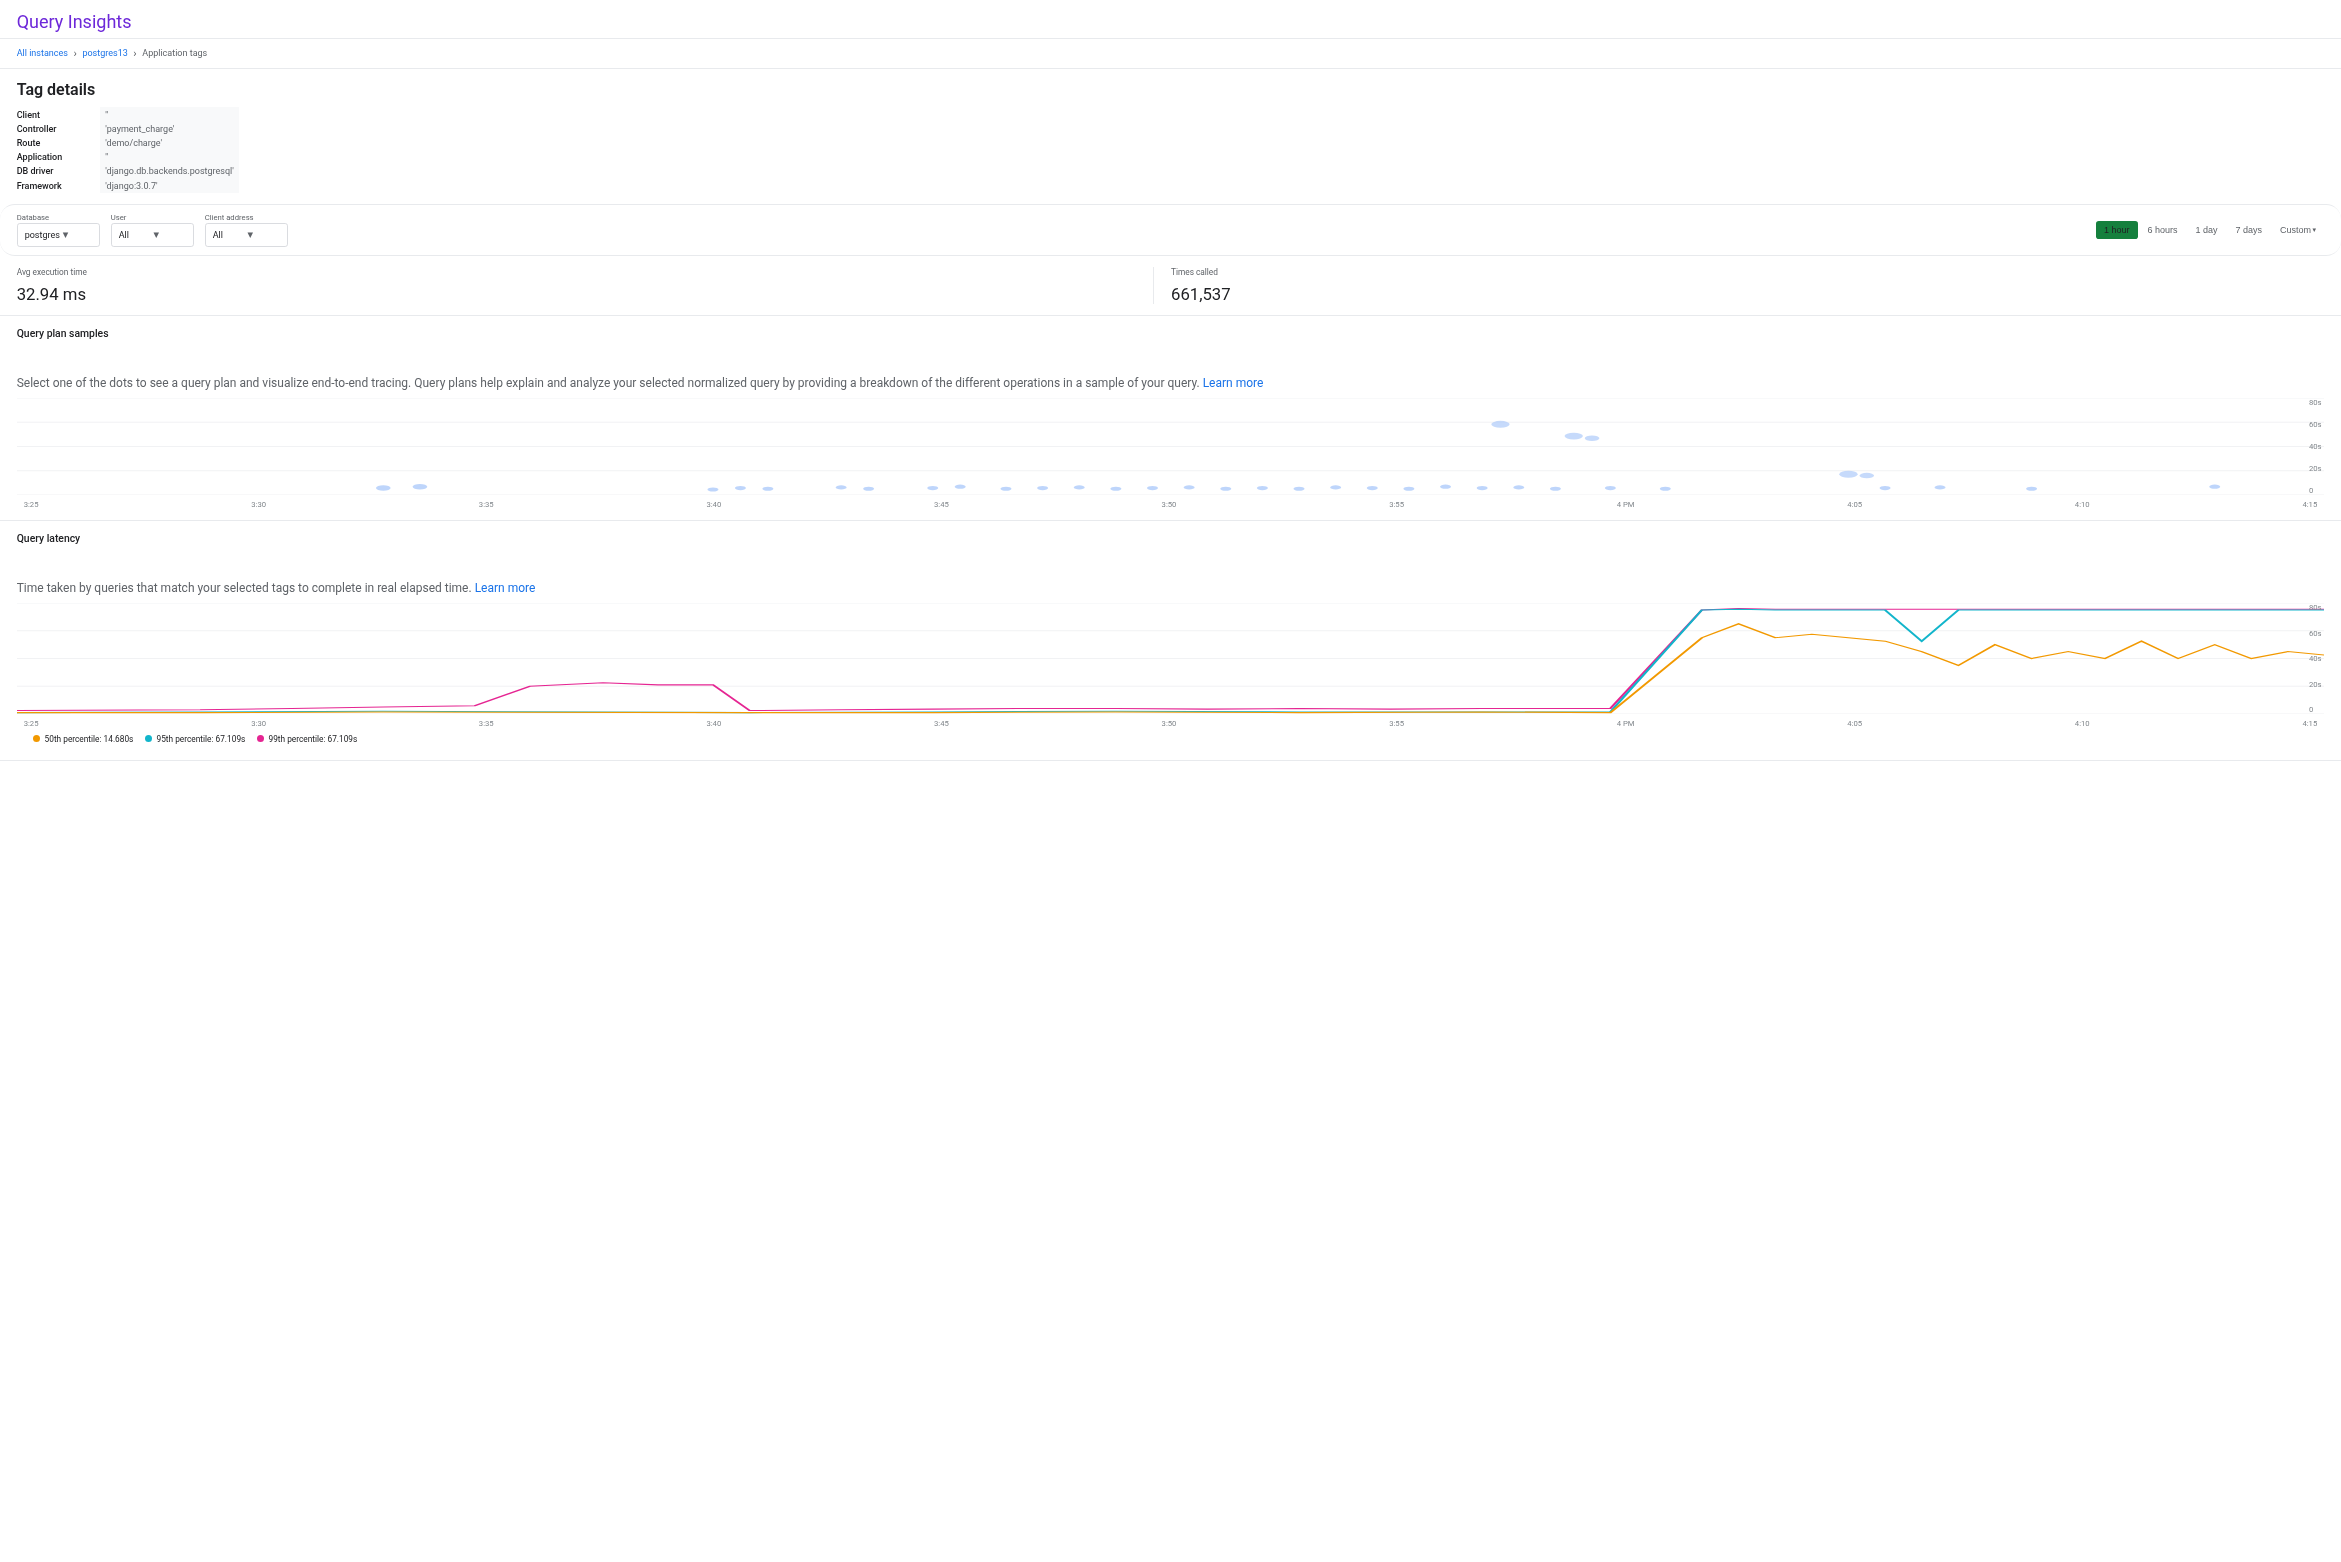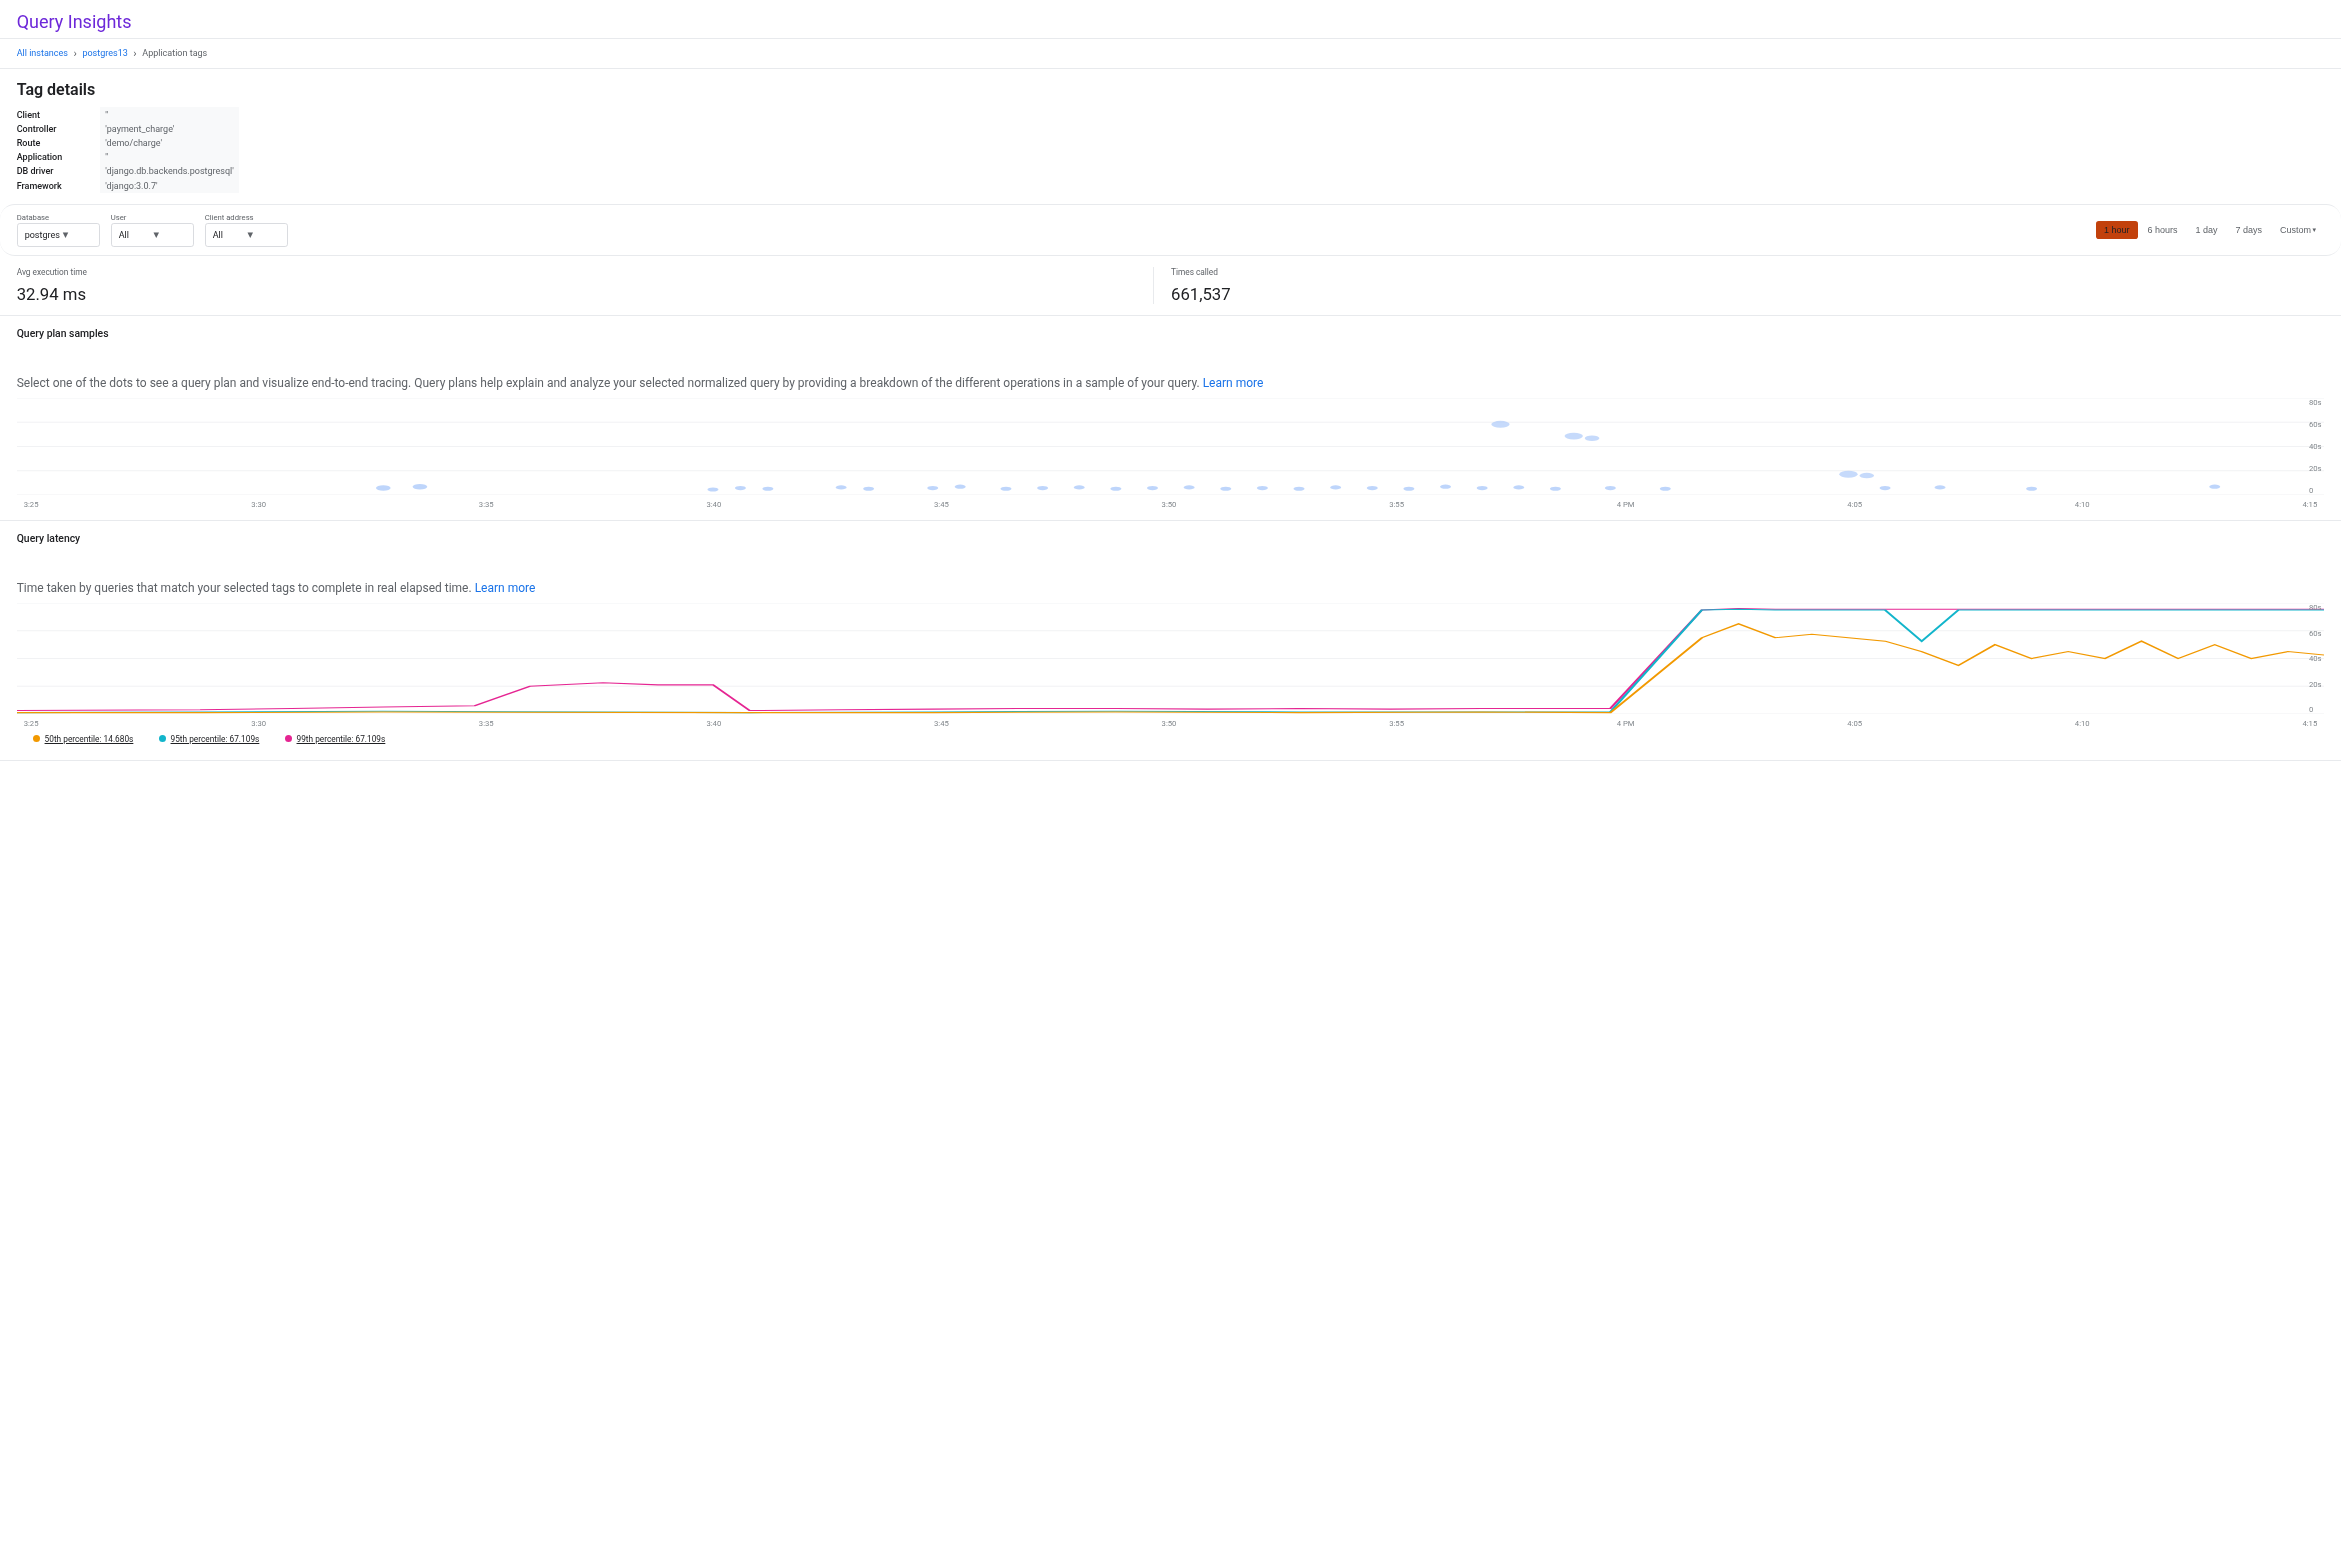--- a/index.html
+++ b/index.html
@@ -21,36 +21,36 @@
     
     .filters-bar { padding: 8.3px 16.7px; display: flex; align-items: center; gap: 11px; border-bottom: 0.7px solid #e8eaed; border-top: 0.7px solid #e8eaed; border-radius: 15px; }
     .filter-group { display: flex; flex-direction: column; gap: 1.4px; }
     .filter-label { font-size: 7.7px; color: #5f6368; }
     .filter-select { display: flex; align-items: center; border: 0.7px solid #dadce0; border-radius: 2.8px; padding: 4.2px 7px; background: #fff; min-width: 83px; cursor: pointer; font-size: 9px; gap: 2.8px; }
     .filter-select span { flex: 1; }
     .filter-select .arrow { color: #5f6368; font-size: 11px; }
     
     .time-buttons { margin-left: auto; display: flex; align-items: center; gap: 1.4px; }
     .time-btn { padding: 4.2px 8.3px; font-size: 9px; border: none; background: none; cursor: pointer; color: #5f6368; border-radius: 2.8px; }
-    .time-btn.active { background: #c2410c; color: #202124; font-weight: 500; }
+    .time-btn.active { background: #15803d; color: #202124; font-weight: 500; }
     .time-btn.custom { display: flex; align-items: center; gap: 1.4px; }
     
     .metrics-bar { display: flex; padding: 11px 16.7px; border-bottom: 0.7px solid #e8eaed; }
     .metric { flex: 1; border-right: 0.7px solid #e8eaed; padding-right: 16.7px; margin-right: 16.7px; }
     .metric:last-child { border-right: none; }
     .metric-label { font-size: 8.3px; color: #5f6368; margin-bottom: 8px; }
     .metric-value { font-size: 16.7px; font-weight: 400; color: #202124; }
     
     .chart-section { padding: 11px 16.7px; border-bottom: 0.7px solid #e8eaed; }
     .chart-section h3 { font-size: 10.4px; font-weight: 500; margin-bottom: 4.2px; }
     .chart-desc { font-size: 12px; color: #5f6368; margin-bottom: 8.3px; margin-top: 36px; }
     .chart-desc a { color: #1a73e8; text-decoration: none; }
     .chart-svg { width: 100%; height: 97px; }
     
-    .latency-legend { display: flex; align-items: center; gap: 26px; padding: 5.6px 16.7px; font-size: 8.3px; text-decoration: underline; }
+    .latency-legend { display: flex; align-items: center; gap: 12px; padding: 5.6px 16.7px; font-size: 8.3px; }
     .legend-item { display: flex; align-items: center; gap: 4.2px; }
     .legend-dot { width: 7px; height: 7px; border-radius: 50%; }
     
     .chart-wrapper { position: relative; }
   </style>
 </head>
 <body>
 
 <div class="page-header">
   <h1 class="page-title">Query Insights</h1>

